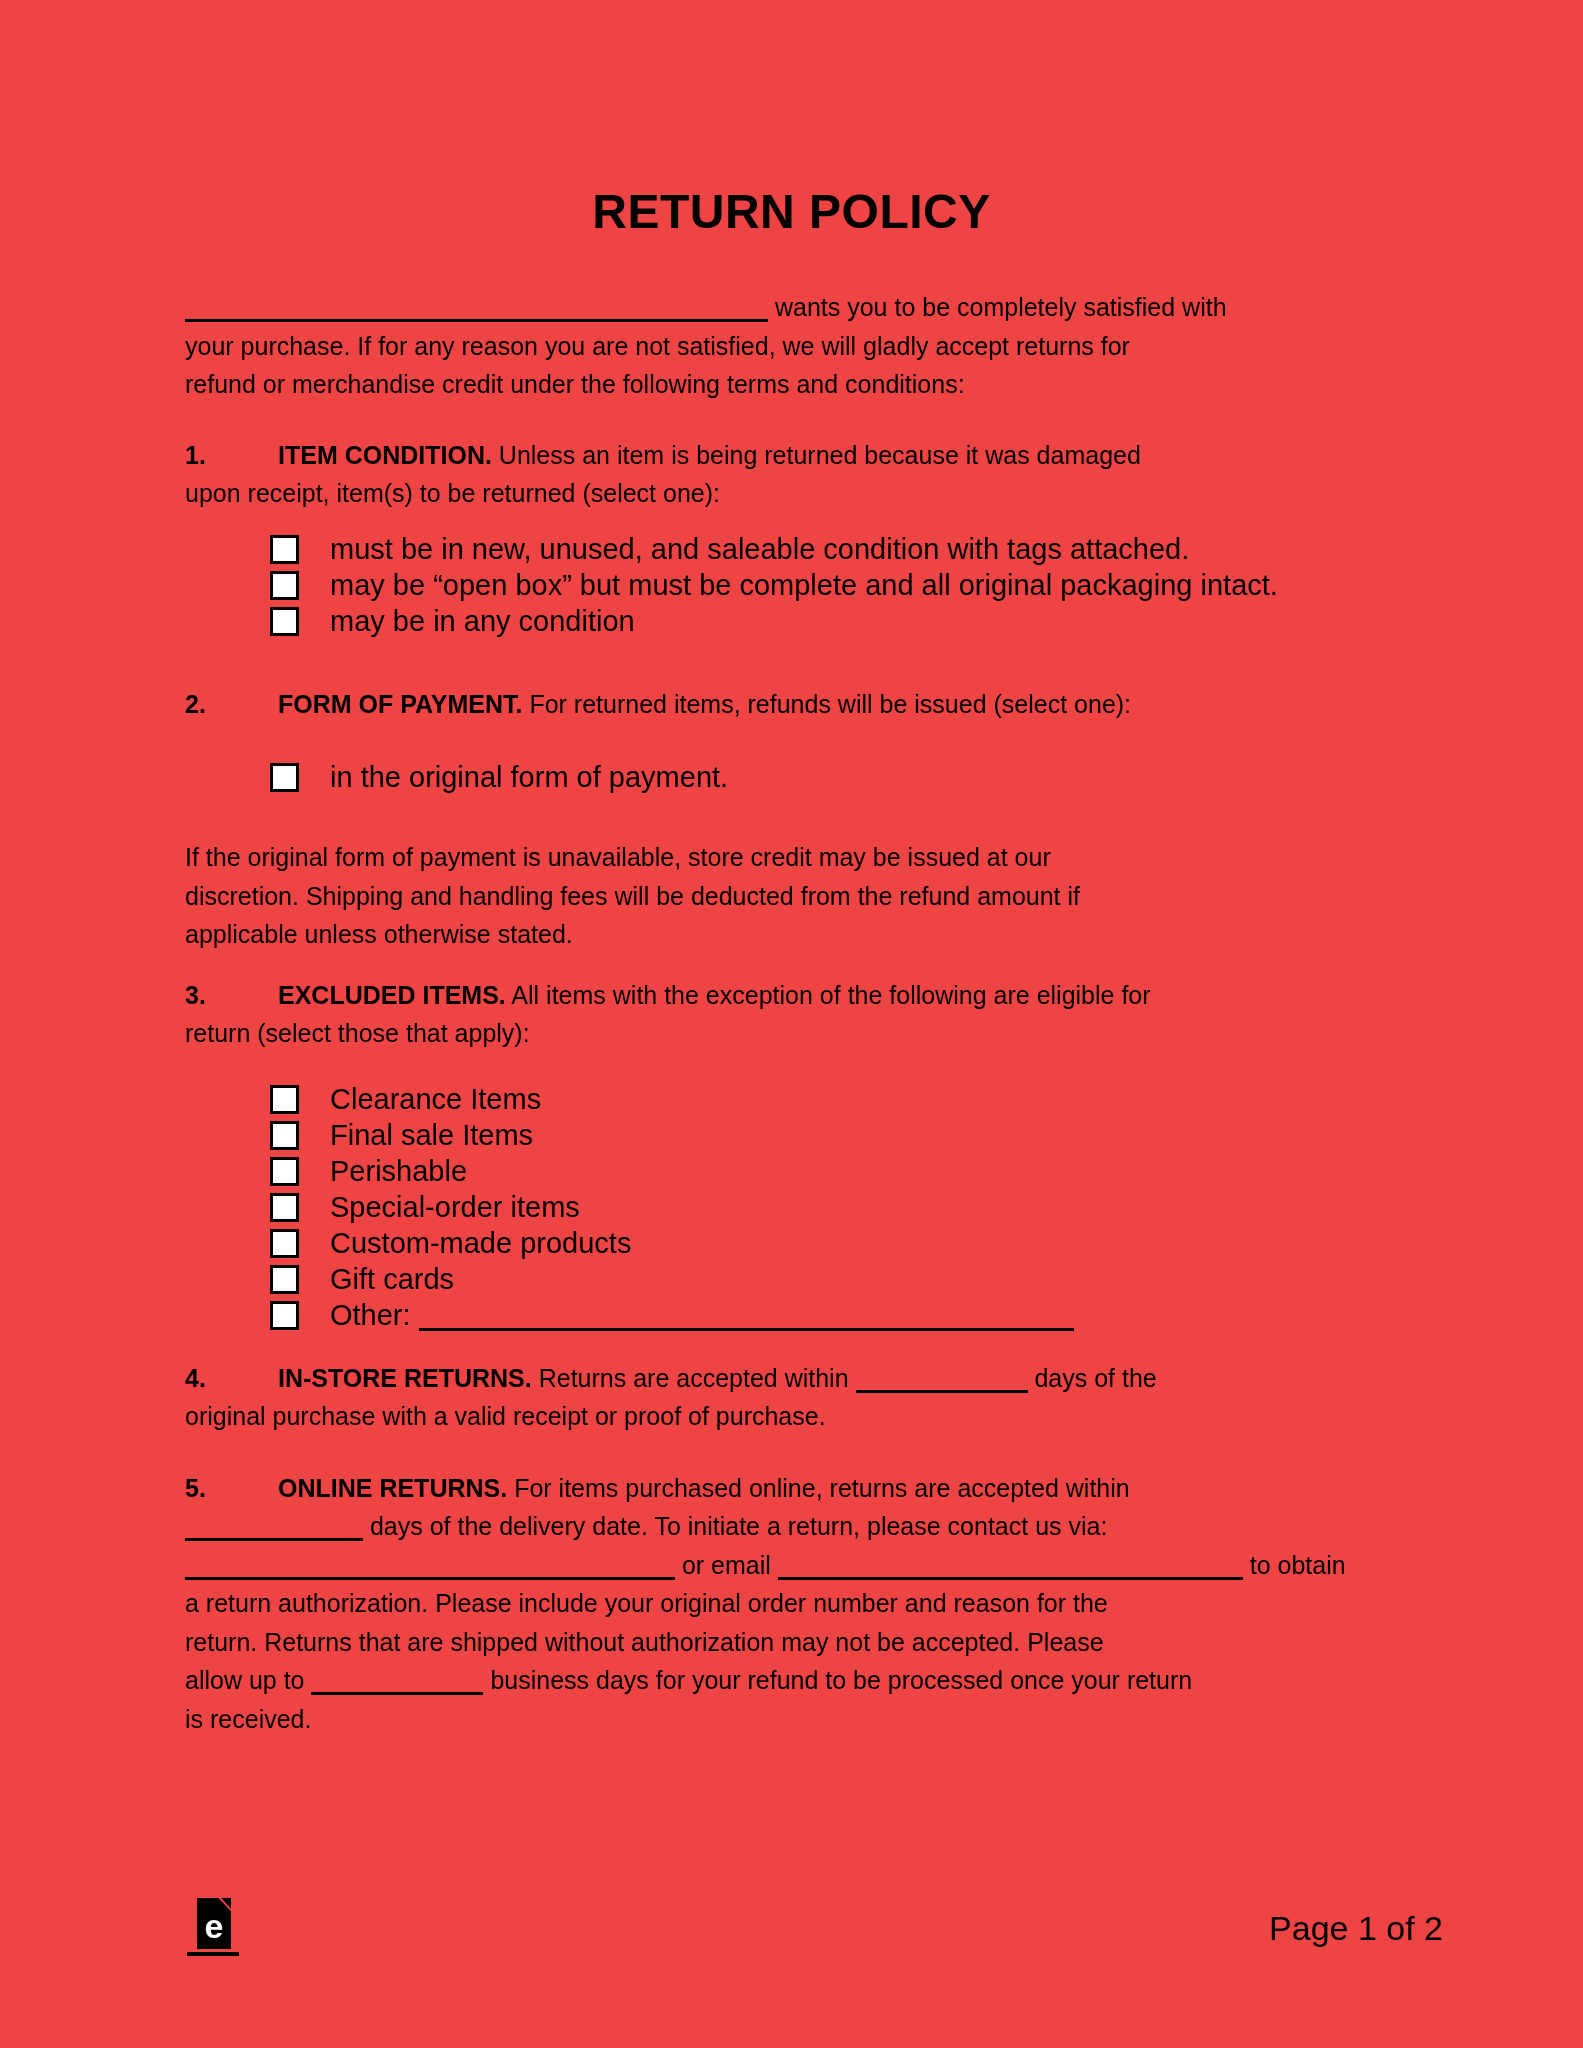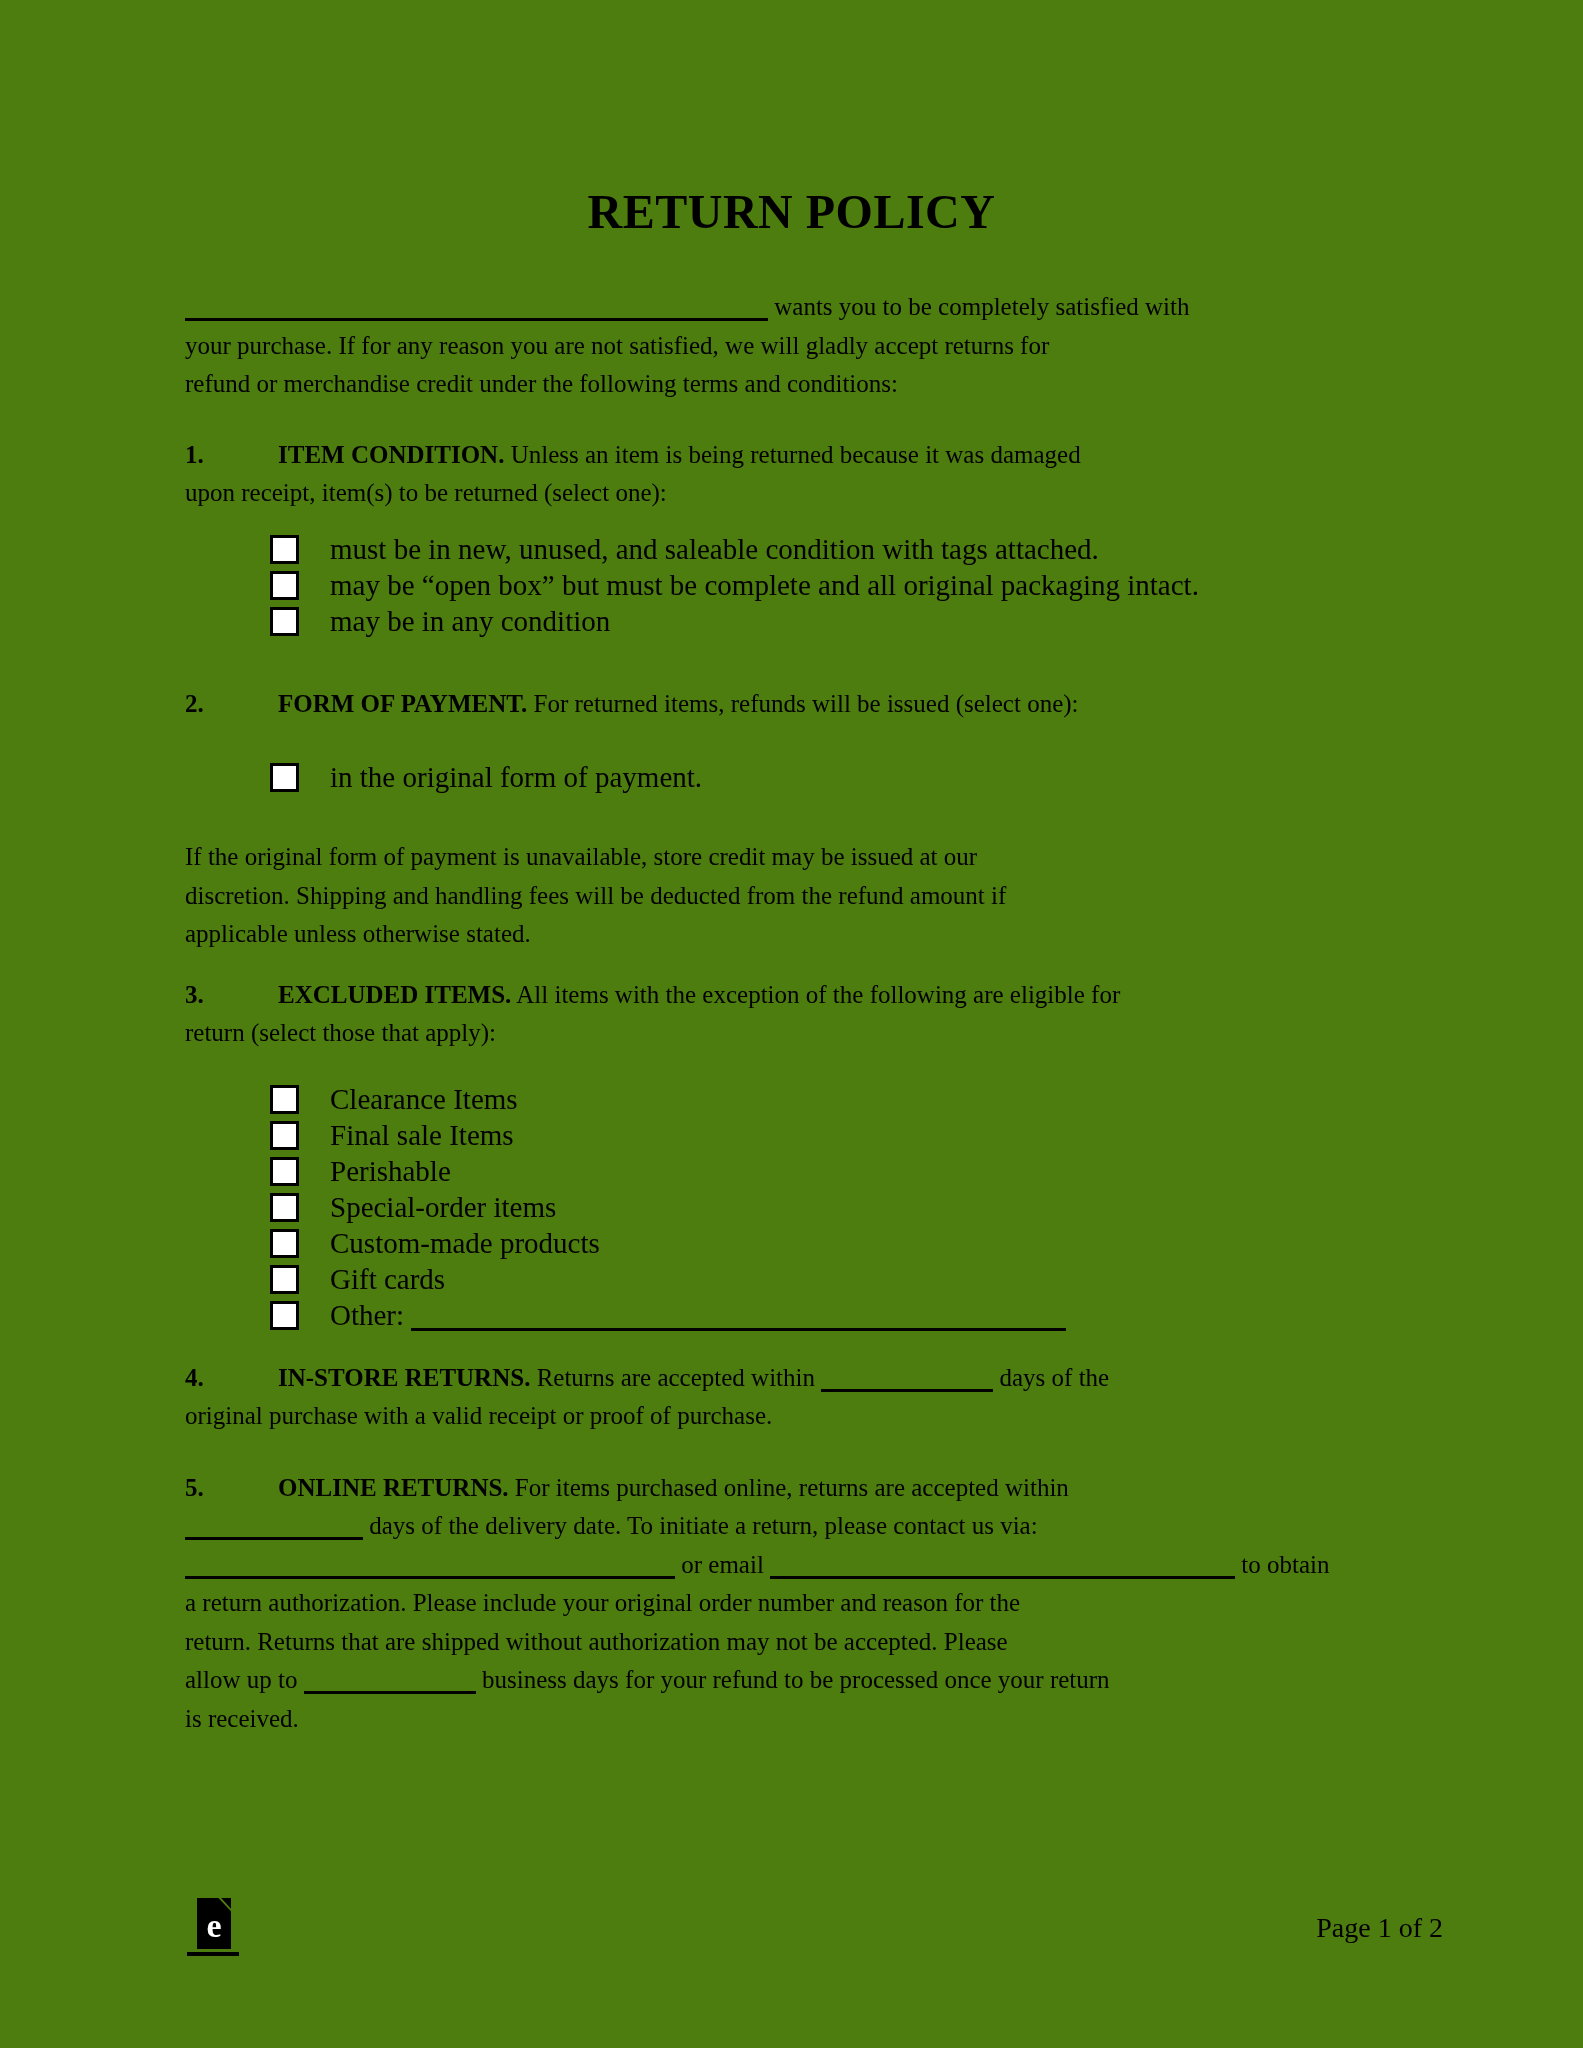--- a/index.html
+++ b/index.html
@@ -4,22 +4,22 @@
 <style>
   html, body {
     margin: 0;
     padding: 0;
     background: #ffffff;
   }
   .page {
     position: relative;
     width: 1583px;
     height: 2048px;
-    background: #4d7c0f;
-    font-family: Liberation Serif, serif;
+    background: #ef4444;
+    font-family: Liberation Sans, sans-serif;
     color: #000000;
     overflow: hidden;
   }
   .content {
     position: absolute;
     left: 185px;
     top: 0;
     width: 1213px;
   }
   .doc-title {
@@ -120,21 +120,21 @@
     margin-top: 3px;
     margin-left: -8px;
     width: 52px;
     height: 4px;
     background: #000;
   }
   .page-number {
     position: absolute;
     right: 140px;
     top: 1911px;
-    font-size: 28px;
+    font-size: 34px;
     line-height: 34px;
   }
 </style>
 </head>
 <body>
 
 <div class="page">
   <div class="content">
     <h1 class="doc-title">RETURN POLICY</h1>
     <div id="doc-body">

